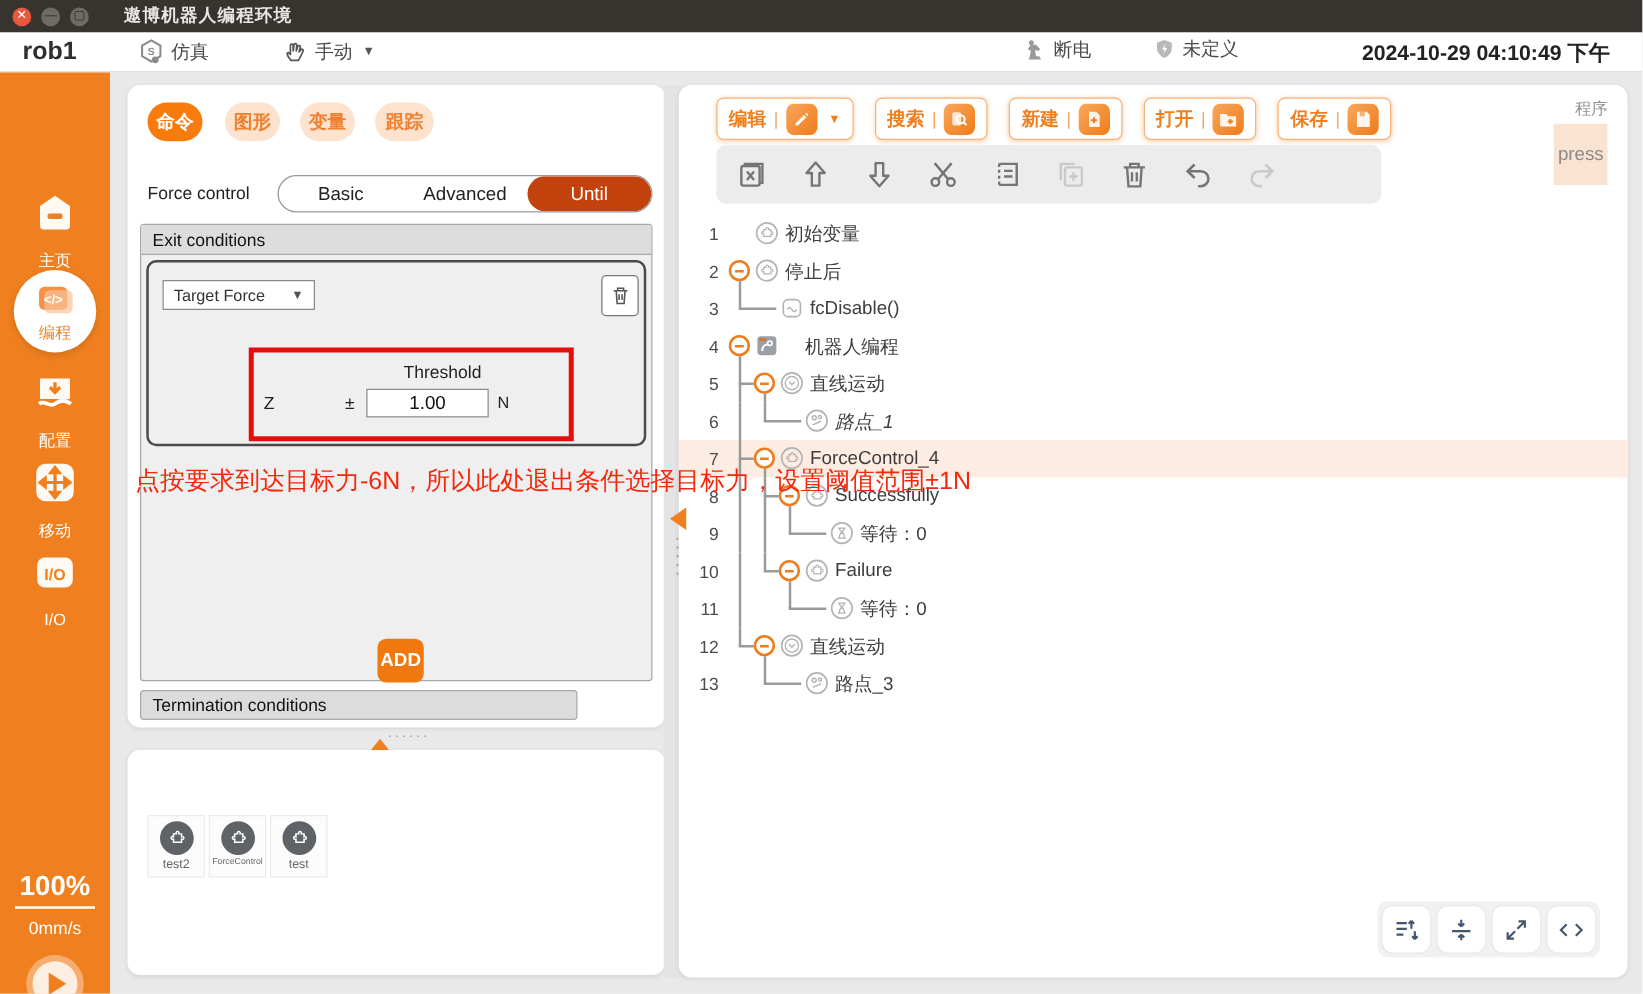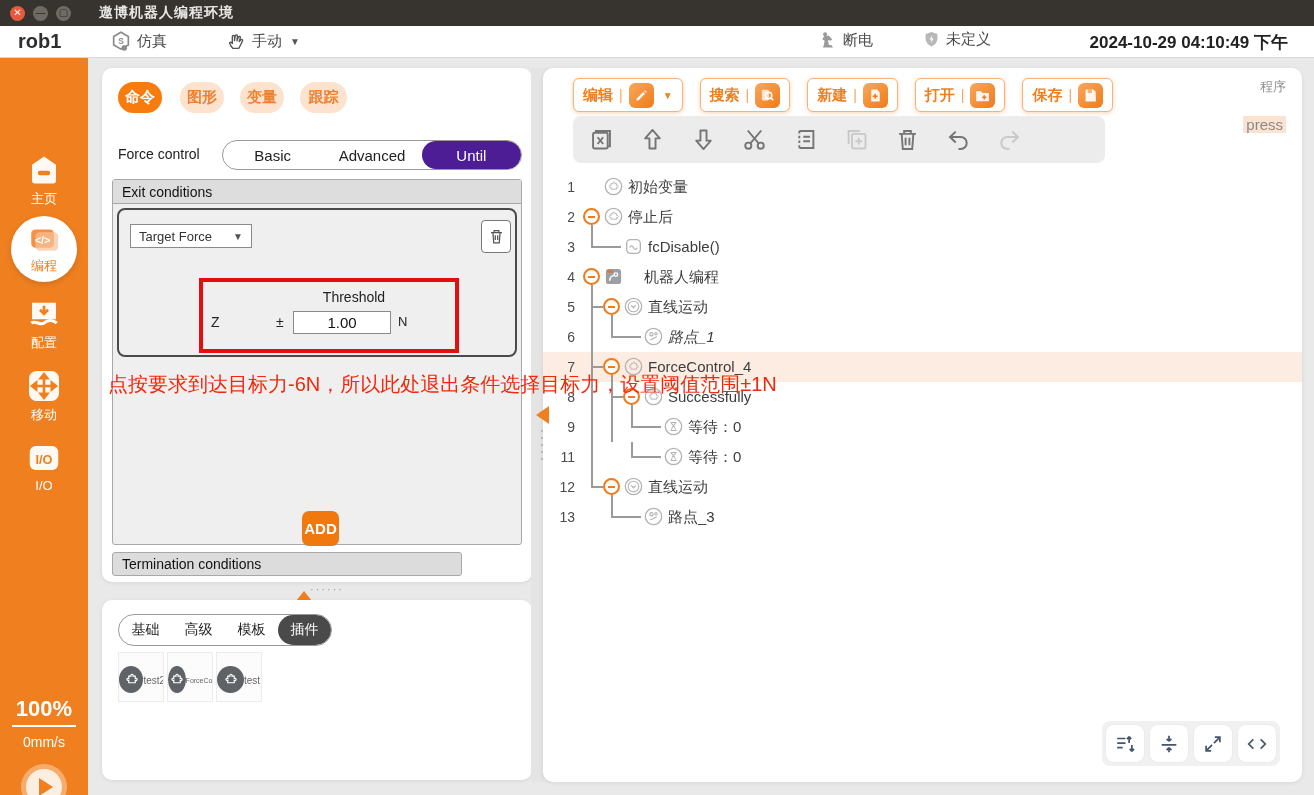--- a/index.html
+++ b/index.html
@@ -23,39 +23,39 @@
   .robot-name { position:absolute; left:18px; top:4px; font-size:20px; font-weight:bold; color:#2f2f2f; }
   .hgroup { position:absolute; top:4px; display:flex; align-items:center; gap:5px; font-size:15px; color:#4a4a4a; }
   .hg-sim { left:110px; } .hg-mode { left:225px; } .hg-power { left:818px; } .hg-safety { left:922px; }
   .hdate { position:absolute; right:26px; top:5px; font-size:17px; font-weight:bold; color:#222; }
   .dd-caret { font-size:10px; color:#555; margin-left:3px; }
 
   
   .sidebar { position:absolute; left:0; top:58px; width:88px; height:737px; background:#f0801f; }
   .sb-item { position:absolute; left:0; width:88px; text-align:center; color:#fff; cursor:pointer; }
   .sb-item .sb-ic { margin:0 auto; width:36px; height:36px; }
-  .sb-item .sb-label { font-size:13px; margin-top:2px; }
+  .sb-item .sb-label { font-size:13px; margin-top:12px; }
   .sb-active-circle { position:absolute; left:11px; top:158px; width:66px; height:66px; border-radius:50%; background:#fff; box-shadow:0 2px 6px rgba(0,0,0,.15); display:flex; flex-direction:column; align-items:center; justify-content:center; cursor:pointer; }
   .sb-active-circle .sb-label { color:#f0801f; font-size:13px; margin-top:0; }
   .sb-speed-pct { position:absolute; left:0; top:638px; width:88px; text-align:center; color:#fff; font-size:22px; font-weight:bold; }
   .sb-speed-pct .ul { display:inline-block; border-bottom:2px solid #fff; padding:0 4px 3px; }
   .sb-speed-val { position:absolute; left:0; top:676px; width:88px; text-align:center; color:#fff; font-size:14px; }
   .sb-play { position:absolute; left:21px; top:706px; width:46px; height:46px; border-radius:50%; background:rgba(255,255,255,.35); display:flex; align-items:center; justify-content:center; cursor:pointer; }
   .sb-play-inner { width:36px; height:36px; border-radius:50%; background:rgba(255,255,255,.8); display:flex; align-items:center; justify-content:center; }
   .sb-play-tri { width:0; height:0; border-left:14px solid #f0801f; border-top:9px solid transparent; border-bottom:9px solid transparent; margin-left:4px; }
 
   
   .cmd-panel { position:absolute; left:102px; top:68px; width:430px; height:514px; background:#fff; border-radius:10px; box-shadow:0 1px 4px rgba(0,0,0,.08); }
   .pill { position:absolute; top:14px; height:31px; border-radius:16px; display:flex; align-items:center; justify-content:center; font-size:15px; font-weight:bold; cursor:pointer; }
   .pill.on { background:#f77c0d; color:#fff; }
   .pill.off { background:#fde3cd; color:#f08030; }
   .fc-label { position:absolute; left:16px; top:78px; font-size:14px; color:#222; }
   .seg { position:absolute; border:1px solid #999; border-radius:17px; background:#fff; display:flex; overflow:hidden; }
   .seg-item { flex:1; display:flex; align-items:center; justify-content:center; font-size:15px; color:#222; cursor:pointer; border-radius:17px; }
-  .seg-item.on { background:#4c1d95; color:#fff; }
+  .seg-item.on { background:#c2410c; color:#fff; }
   .exit-group { position:absolute; left:10px; top:111px; width:410px; height:366px; border:1px solid #a8a8a8; border-radius:3px; background:#efefef; }
   .group-hdr { height:24px; background:#dddddd; border-bottom:1px solid #a8a8a8; font-size:14px; color:#111; display:flex; align-items:center; padding-left:9px; }
   .cond-card { position:absolute; left:15px; top:140px; width:400px; height:149px; border:2px solid #4a4a4a; border-radius:8px; }
   .cond-select { position:absolute; left:11px; top:14px; width:122px; height:24px; background:#fff; border:1px solid #8a8a8a; font-size:13px; color:#333; display:flex; align-items:center; justify-content:space-between; padding:0 8px; cursor:pointer; }
   .cond-trash { position:absolute; left:362px; top:10px; width:30px; height:33px; background:#fff; border:1px solid #777; border-radius:4px; display:flex; align-items:center; justify-content:center; cursor:pointer; }
   .red-box { position:absolute; left:80px; top:68px; width:260px; height:75px; border:4px solid #e60d0d; z-index:5; }
   .thr-label { position:absolute; left:170px; top:79px; width:130px; text-align:center; font-size:14px; color:#222; }
   .thr-axis { position:absolute; left:92px; top:104px; font-size:14px; color:#222; }
   .thr-pm { position:absolute; left:157px; top:104px; font-size:14px; color:#222; }
   .thr-input { position:absolute; left:174px; top:101px; width:98px; height:23px; border:1px solid #8a8a8a; background:#fff; text-align:center; font-size:15px; font-family:inherit; color:#111; }
@@ -67,36 +67,36 @@
 
   
   .annotation { position:absolute; left:108px; top:371px; font-size:20px; color:#f5270b; white-space:nowrap; z-index:40; }
 
   
   .lib-panel { position:absolute; left:102px; top:600px; width:430px; height:180px; background:#fff; border-radius:10px; box-shadow:0 1px 4px rgba(0,0,0,.08); }
   .lib-seg { left:16px; top:14px; width:214px; height:32px; }
   .lib-seg .seg-item { font-size:14px; }
   .lib-seg .seg-item.on { background:#4a4a4a; }
   .plugin-row { position:absolute; left:16px; top:52px; display:flex; gap:3px; }
-  .plugin-tile { width:46px; height:50px; background:#fcfcfc; border:1px solid #ececec; display:flex; flex-direction:row; align-items:center; padding-top:4px; cursor:pointer; }
+  .plugin-tile { width:46px; height:50px; background:#fcfcfc; border:1px solid #ececec; display:flex; flex-direction:column; align-items:center; padding-top:4px; cursor:pointer; }
   .plugin-circle { width:27px; height:27px; border-radius:50%; background:#5f6368; display:flex; align-items:center; justify-content:center; }
   .plugin-label { font-size:10px; color:#666; margin-top:2px; max-width:44px; overflow:hidden; white-space:nowrap; }
   .plugin-label.tiny { font-size:7px; }
 
   
   .vsplit { position:absolute; left:531px; top:68px; width:22px; height:714px; background:#e4e4e4; }
   .vsplit-tri { position:absolute; left:536px; top:406px; width:0; height:0; border-top:9px solid transparent; border-bottom:9px solid transparent; border-right:13px solid #f0801f; cursor:pointer; z-index:6; }
   .vsplit-dots { position:absolute; left:541px; top:430px; display:flex; flex-direction:column; gap:5px; z-index:6; }
   .vsplit-dots i { width:2px; height:2px; background:#aaa; border-radius:50%; }
 
   
   .prog-panel { position:absolute; left:543px; top:68px; width:759px; height:714px; background:#fff; border-radius:10px; box-shadow:0 1px 4px rgba(0,0,0,.08); }
   .corner { position:absolute; right:16px; top:10px; text-align:right; }
   .corner-line1 { font-size:13px; color:#929292; }
-  .corner-line2 { font-size:15px; color:#8a8a8a; background:#fbe3d1; padding:0 3px; display:inline-block; margin-top:20px; }
+  .corner-line2 { font-size:15px; color:#8a8a8a; background:#fbe3d1; padding:16px 3px; display:inline-block; margin-top:3px; }
   .file-toolbar { position:absolute; left:30px; top:10px; display:flex; gap:17px; }
   .file-btn { height:34px; background:#fff; border:1px solid #f6b27a; border-radius:6px; box-shadow:0 1px 4px rgba(240,128,31,.35); display:flex; align-items:center; gap:6px; padding:0 9px; cursor:pointer; }
   .file-btn .fb-label { color:#f0801f; font-size:15px; font-weight:bold; }
   .file-btn .fb-sep { color:#f4a55f; font-size:14px; }
   .fb-icon { width:25px; height:25px; border-radius:6px; background:linear-gradient(135deg,#f9a75c,#ef7b1a); display:flex; align-items:center; justify-content:center; }
   .edit-strip { position:absolute; left:30px; top:48px; width:532px; height:47px; background:#ececec; border-radius:8px; display:flex; align-items:center; gap:24px; padding:0 15px; }
   .et-btn { width:27px; height:27px; color:#757575; cursor:pointer; }
   .et-btn.disabled { color:#c9c9c9; cursor:default; }
 
   
@@ -266,26 +266,20 @@
   <button class="add-btn">ADD</button>
   <div class="term-bar">
       <span>Termination conditions</span>
     </div>
 </div>
 
 <div class="mid-divider-dots">······</div>
 <div class="mid-divider-tri"></div>
 
 <div class="lib-panel">
-  <div class="seg lib-seg" id="lib-tabs">
-      <div class="seg-item">基础</div>
-      <div class="seg-item">高级</div>
-      <div class="seg-item">模板</div>
-      <div class="seg-item on">插件</div>
-    </div>
   <div class="plugin-row" id="plugin-row">
       <div class="plugin-tile">
         <div class="plugin-circle">
           <svg width="17" height="17" viewBox="0 0 20 20">
             <path d="M6.8 13.8V11c-1.3.4-2.2-.2-2.2-1.2S5.5 8.3 6.8 8.7V6h2.6c-.4-1.3.2-2.2 1.2-2.2s1.6.9 1.2 2.2h2.6v2.7c1.3-.4 2.2.2 2.2 1.2s-.9 1.6-2.2 1.2v2.7z" fill="none" stroke="#fff" stroke-width="1.4"></path>
           </svg>
         </div>
         <div class="plugin-label">test2</div>
       </div>
       <div class="plugin-tile">
@@ -554,20 +548,35 @@
           <svg width="19" height="19" viewBox="0 0 20 20">
             <circle cx="10" cy="10" r="8.6" fill="none" stroke="#b3b3b3" stroke-width="1.4"></circle>
             <g stroke="#b3b3b3" stroke-width="1.1" fill="none">
               <path d="M6.8 5.8h6.4M6.8 14.2h6.4M7.8 5.8c0 3 4.4 2.6 4.4 8.4M12.2 5.8c0 3-4.4 2.6-4.4 8.4"></path>
             </g>
           </svg>
         </span>
         <span class="t-label" style="left: 145px;">等待：0</span>
       </div>
       <div class="tree-row">
+        <span class="t-num">10</span>
+        <div class="t-line" style="left: 48px; top: 0px; width: 1.5px; height: 30px;"></div>
+        <div class="t-line" style="left: 68px; top: 0px; width: 1.5px; height: 15px;"></div>
+        <div class="t-line" style="left: 68px; top: 14px; width: 12px; height: 1.5px;"></div>
+        <div class="t-line" style="left: 88px; top: 23px; width: 1.5px; height: 7px;"></div>
+        <div class="t-collapse" style="left: 80px;"></div>
+        <span class="t-icon" style="left: 101px;">
+          <svg width="19" height="19" viewBox="0 0 20 20">
+            <circle cx="10" cy="10" r="8.6" fill="none" stroke="#b3b3b3" stroke-width="1.4"></circle>
+            <path d="M6.8 13.4V11c-1.3.4-2.2-.2-2.2-1.2S5.5 8.3 6.8 8.7V6.4h2.4c-.4-1.3.2-2.2 1.2-2.2s1.6.9 1.2 2.2H14v2.4c1.3-.4 2.2.2 2.2 1.2s-.9 1.6-2.2 1.2v2.2z" fill="none" stroke="#b3b3b3" stroke-width="1.2" transform="scale(.82) translate(2.2,2.2)"></path>
+          </svg>
+        </span>
+        <span class="t-label" style="left: 125px;">Failure</span>
+      </div>
+      <div class="tree-row">
         <span class="t-num">11</span>
         <div class="t-line" style="left: 48px; top: 0px; width: 1.5px; height: 30px;"></div>
         <div class="t-line" style="left: 88px; top: 0px; width: 1.5px; height: 15px;"></div>
         <div class="t-line" style="left: 88px; top: 14px; width: 30px; height: 1.5px;"></div>
         <span class="t-icon" style="left: 121px;">
           <svg width="19" height="19" viewBox="0 0 20 20">
             <circle cx="10" cy="10" r="8.6" fill="none" stroke="#b3b3b3" stroke-width="1.4"></circle>
             <g stroke="#b3b3b3" stroke-width="1.1" fill="none">
               <path d="M6.8 5.8h6.4M6.8 14.2h6.4M7.8 5.8c0 3 4.4 2.6 4.4 8.4M12.2 5.8c0 3-4.4 2.6-4.4 8.4"></path>
             </g>

